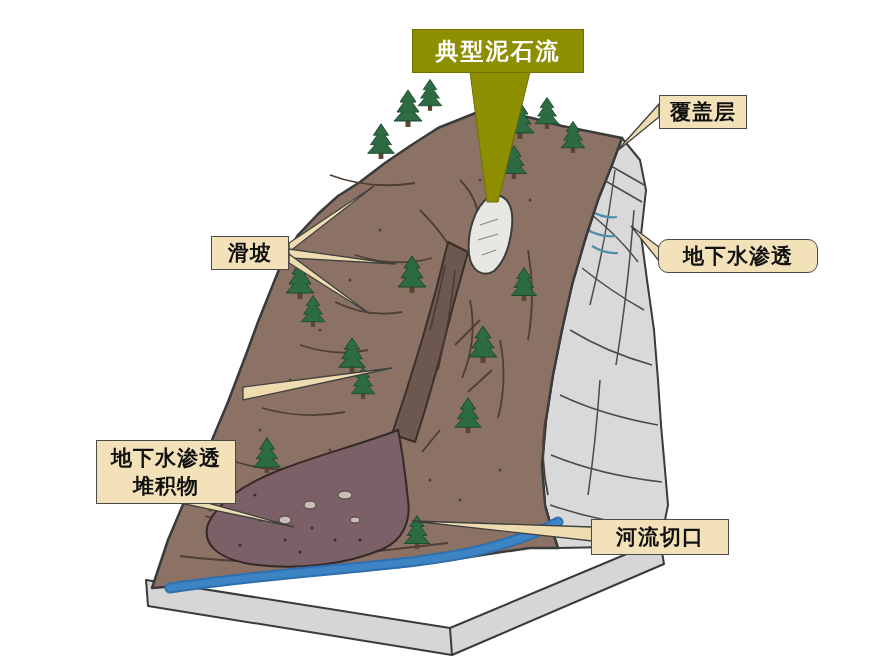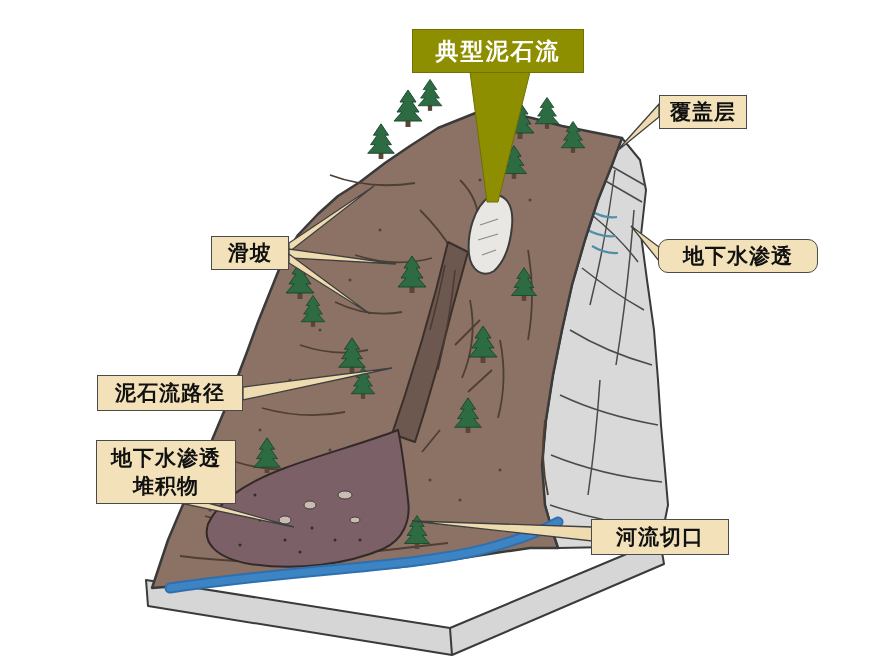--- a/index.html
+++ b/index.html
@@ -196,21 +196,20 @@
   </svg>
 
   <div class="label title lbl-title">典型泥石流</div>
 
   <div class="label lbl-cover">覆盖层</div>
 
   <div class="label lbl-groundwater">地下水渗透</div>
 
   <div class="label lbl-landslide">滑坡</div>
 
-  <div class="label lbl-path">泥石流路径</div>
 
   <div class="label two-line lbl-fan">
     <span>地下水渗透</span>
     <span>堆积物</span>
   </div>
 
 
   <div class="label lbl-rivercut">河流切口</div>
 
 </div>

